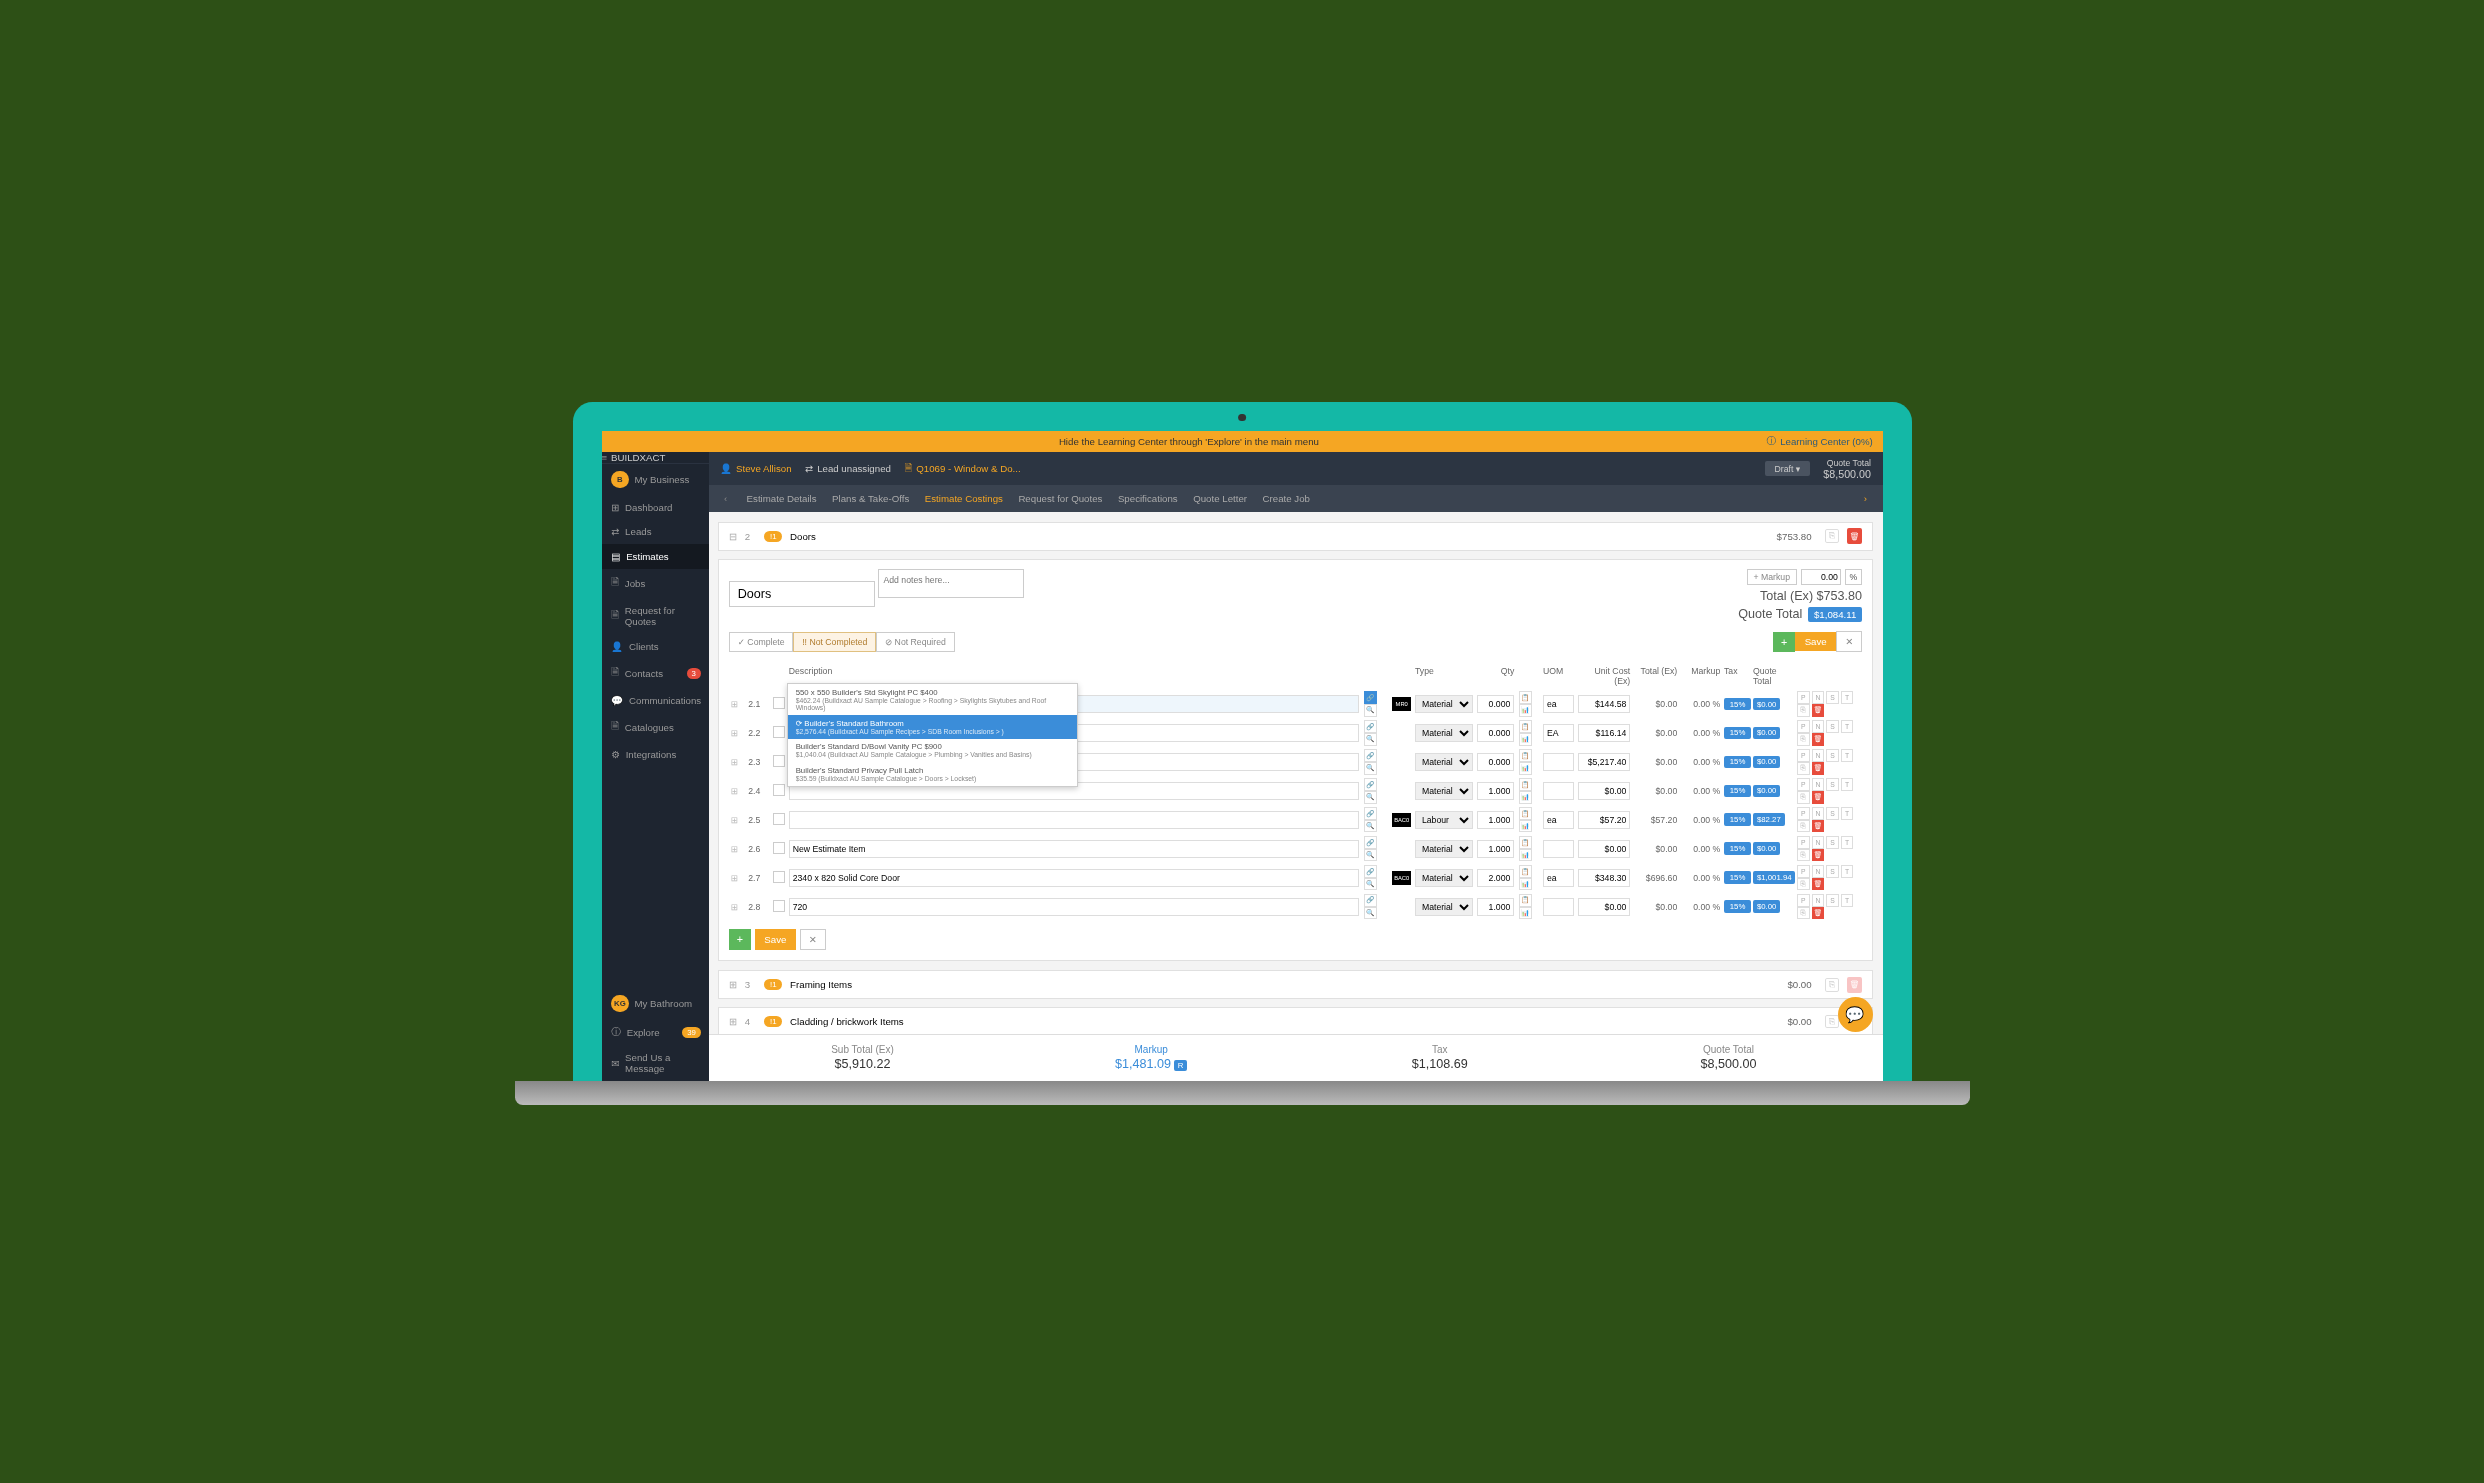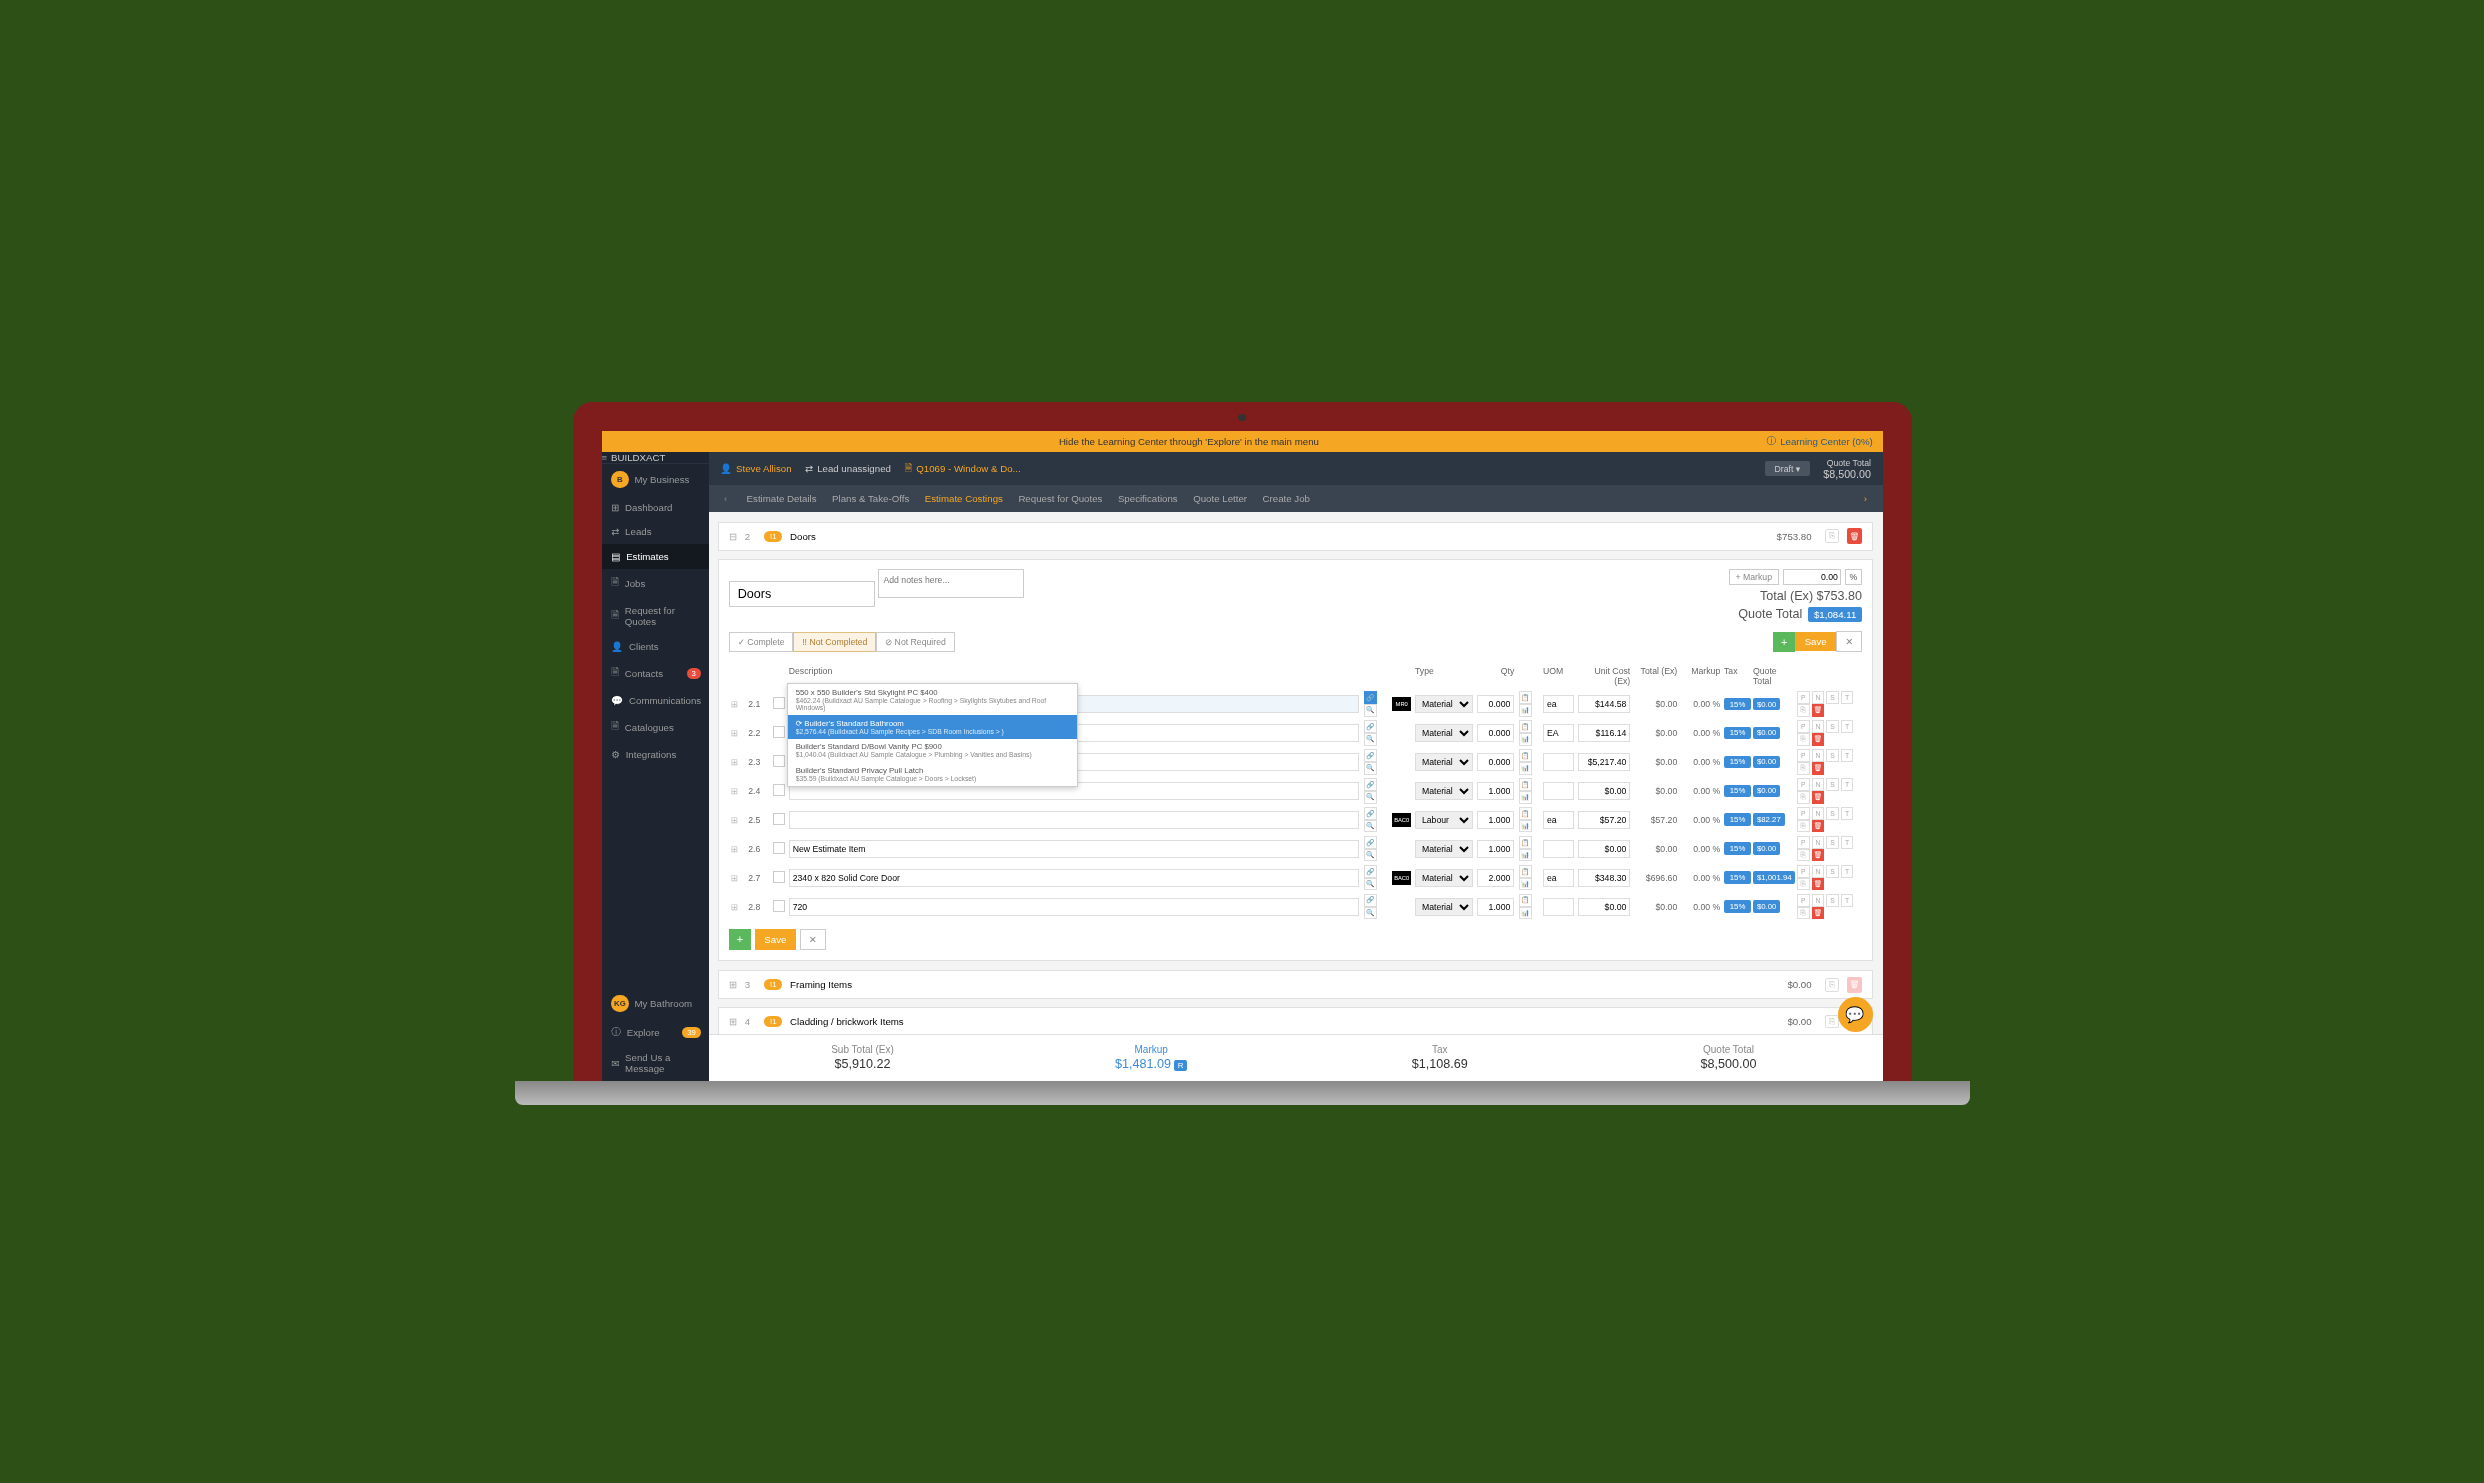--- a/index.html
+++ b/index.html
@@ -1,17 +1,17 @@
 <!DOCTYPE html>
 <html><head>
 <meta charset="utf-8">
 <style>
 *{box-sizing:border-box;margin:0;padding:0;font-family:Arial,Helvetica,sans-serif}
 body{background:#2d5016;display:flex;align-items:center;justify-content:center;min-height:100vh;padding:19.4px}
-.laptop{background:#7f1d1d;border-radius:19.4px 19.4px 0 0;padding:29px 29px 0;width:1339px;position:relative}
+.laptop{background:#14b8a6;border-radius:19.4px 19.4px 0 0;padding:29px 29px 0;width:1339px;position:relative}
 .laptop::after{content:'';position:absolute;bottom:-24px;left:-58px;right:-58px;height:24px;background:linear-gradient(to bottom,#888,#bbb);border-radius:0 0 7.8px 7.8px}
 .camera{width:7.8px;height:7.8px;background:#333;border-radius:50%;position:absolute;top:11.6px;left:50%;transform:translateX(-50%)}
 .screen{background:#fff;height:650px;overflow:hidden;display:flex;flex-direction:column;font-size:9.7px}
 .top-banner{background:#f5a623;color:#333;padding:3.9px 9.7px;display:flex;align-items:center;justify-content:space-between;font-size:9.7px}
 .top-banner .center{flex:1;text-align:center;color:#333}
 .top-banner .right{color:#2c5a7a;display:flex;align-items:center;gap:3.9px}
 .app{display:flex;flex:1;overflow:hidden}
 .sidebar{width:107px;background:#1e2530;color:#aaa;display:flex;flex-direction:column;font-size:9.7px}
 .brand{padding:0;border-bottom:1px solid #2a3240;font-size:9.7px;color:#ccc;display:flex;align-items:center;gap:3.9px}
 .brand::before{content:'≡';color:#888}
@@ -45,21 +45,21 @@
 .cat-row .del{background:#e74c3c;color:#fff;width:15.5px;height:15.5px;border-radius:1.9px;display:inline-flex;align-items:center;justify-content:center;font-size:7.8px}
 .cat-row .del.light{background:#f8c4c4}
 .detail-panel{background:#fff;padding:9.7px;margin-bottom:9.7px;border:1px solid #e0e0e0}
 .detail-top{display:flex;gap:19.4px;align-items:start}
 .detail-left input{border:1px solid #ccc;padding:4.9px 7.8px;font-size:12.6px;width:146px;margin-bottom:5.8px}
 .detail-left textarea{border:1px solid #ccc;padding:4.9px;font-size:8.7px;width:146px;height:29px;resize:none}
 .detail-right{margin-left:auto;text-align:right;font-size:12.6px;color:#555}
 .detail-right .qt{display:flex;align-items:center;gap:5.8px;justify-content:flex-end;margin-top:3.9px}
 .detail-right .qt .badge-blue{background:#3b8dd9;color:#fff;padding:1.9px 5.8px;border-radius:1.9px;font-size:9.7px}
 .detail-right .markup-row{font-size:8.7px;margin-bottom:3.9px;display:flex;gap:3.9px;align-items:center;justify-content:flex-end}
-.detail-right .markup-row input{width:58px;border:1px solid #ccc;padding:1.9px;font-size:8.7px;text-align:right}
+.detail-right .markup-row input{width:40px;border:1px solid #ccc;padding:1.9px;font-size:8.7px;text-align:right}
 .status-row{display:flex;gap:0;margin-top:9.7px;align-items:center}
 .status-btn{border:1px solid #ccc;padding:3.9px 7.8px;font-size:8.7px;background:#fff;color:#888}
 .status-btn.active{background:#fdf3e4;color:#b07c2e;border-color:#e0c080}
 .status-row .spacer{flex:1}
 .btn-add{background:#5cb85c;color:#fff;padding:3.9px 7.8px;border:none;font-size:10.7px}
 .btn-save{background:#f5a623;color:#fff;padding:3.9px 9.7px;border:none;font-size:9.7px}
 .btn-x{background:#fff;border:1px solid #ccc;padding:3.9px 7.8px;color:#888;font-size:9.7px}
 .table{margin-top:9.7px;position:relative}
 .thead{display:flex;font-size:8.7px;color:#666;padding:3.9px 0}
 .thead div,.trow div{padding:0 1.9px}

